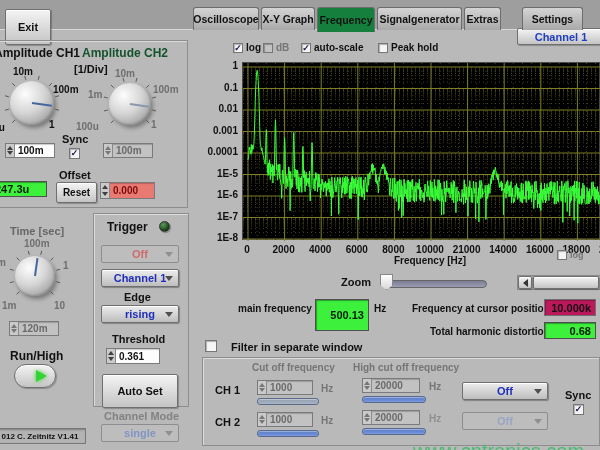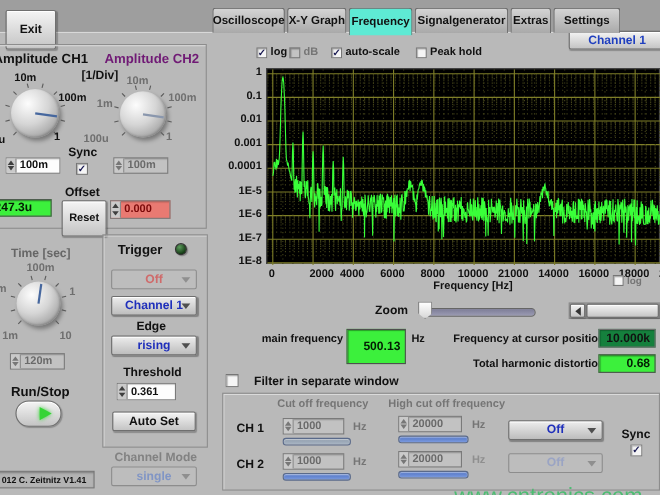--- a/index.html
+++ b/index.html
@@ -10,21 +10,21 @@
   .b{font-weight:bold}
   .fs9{font-size:9px}.fs10{font-size:10px}.fs11{font-size:11px}.fs12{font-size:12px}
   .dim{color:#757575}
   .topstrip{position:absolute;left:0;top:0;width:600px;height:30px;background:#9e9e9e;border-bottom:1px solid #d8d8d8}
   .btn{background:linear-gradient(#f4f4f4,#c4c4c4);border:1px solid #6f6f6f;border-radius:2px;
        box-shadow:inset 0 1px 0 #fff,1px 1px 1px rgba(0,0,0,.25);
        display:flex;align-items:center;justify-content:center;font-weight:bold;cursor:default}
   .tab{position:absolute;top:7px;height:23px;background:linear-gradient(#d4d4d4,#a9a9a9);
        border:1px solid #6d6d6d;border-bottom:none;border-radius:3px 3px 0 0;z-index:1;
        display:flex;align-items:center;justify-content:center;font-size:10.5px;font-weight:bold}
-  .tab.active{background:#5eead4;height:25px;z-index:3}
+  .tab.active{background:#15803d;height:25px;z-index:3}
   .chk{position:absolute;width:10px;height:10px;background:#f5f5f5;border:1px solid #767676;
        box-shadow:inset 1px 1px 1px rgba(0,0,0,.28);font-size:9px;line-height:8px;text-align:center;
        color:#14144e;font-weight:bold}
   .chk.dis{background:#c3c3c3}
   .spin{position:absolute;display:flex;align-items:stretch;border:1px solid #7a7a7a;background:#fdfdfd;
         box-shadow:inset 1px 1px 1px rgba(0,0,0,.2)}
   .spin .arr{width:9px;background:#cacaca;border-right:1px solid #8a8a8a;display:flex;flex-direction:column;
         align-items:center;justify-content:space-evenly}
   .arr i{width:0;height:0;border-left:3px solid transparent;border-right:3px solid transparent;display:block}
   .arr i.up{border-bottom:4px solid #3f3f3f}
@@ -42,21 +42,21 @@
   .dd.dis .tri{border-top-color:#8f8f8f}
   .knob{position:absolute;border-radius:50%;
         background:radial-gradient(circle at 35% 30%,#fdfdfd,#d5d5d5 45%,#9c9c9c 85%,#7a7a7a);
         box-shadow:2px 3px 4px rgba(0,0,0,.35),inset -1px -1px 2px rgba(0,0,0,.2)}
   .needle{position:absolute;left:50%;top:50%;width:46%;height:2px;background:#46679e;
         transform-origin:0 50%;margin-top:-1px}
   .knob.disk .needle{background:#8a97ad}
   .grp{position:absolute;border:1px solid #8d8d8d;box-shadow:inset 1px 1px 0 #dadada}
   .gfield{position:absolute;background:#3cf03c;border:1px solid #4f4f4f;box-shadow:inset 1px 1px 1px rgba(0,0,0,.35);
         font-size:11px;font-weight:bold;color:#041c04;display:flex;align-items:center}
-  .wfield{position:absolute;background:#15803d;border:1px solid #6f6f6f;box-shadow:inset 1px 1px 1px rgba(0,0,0,.25);
+  .wfield{position:absolute;background:#be185d;border:1px solid #6f6f6f;box-shadow:inset 1px 1px 1px rgba(0,0,0,.25);
         font-size:11px;font-weight:bold;display:flex;align-items:center}
   .right{justify-content:flex-end;padding-right:4px}
   .kl{position:absolute;font-size:10px;font-weight:bold}
   .kl.g{color:#6f6f6f}
   .led{position:absolute;border-radius:50%;background:radial-gradient(circle at 35% 30%,#5d9c5d,#113711 75%);
        border:1px solid #333;box-shadow:1px 1px 1px rgba(0,0,0,.3)}
   #plot{position:absolute;left:242px;top:62px;width:358px;height:178px;background:#000;border:1px solid #4a4a4a}
   #plot svg{position:absolute;left:0;top:0}
   .ylab{position:absolute;left:198px;width:40px;text-align:right;font-size:10px;font-weight:bold}
   .xlab{position:absolute;width:40px;text-align:center;font-size:10px;font-weight:bold;top:244px}
@@ -83,21 +83,21 @@
     </div>
   <div class="tab active" style="left:317px;width:58px">
       <span>Frequency</span>
     </div>
   <div class="tab" style="left:377px;width:85px">
       <span>Signalgenerator</span>
     </div>
   <div class="tab" style="left:464px;width:37px">
       <span>Extras</span>
     </div>
-  <div class="tab" style="left:503px;width:61px">
+  <div class="tab" style="left:522px;width:61px">
       <span>Settings</span>
     </div>
 
   <span class="chk" style="left:233px;top:43px"><span>✓</span></span>
   <span class="abs b fs10" style="left:246px;top:42px">log</span>
   <span class="chk dis" style="left:263px;top:43px"><span></span></span>
   <span class="abs b fs10 dim" style="left:276px;top:42px">dB</span>
   <span class="chk" style="left:301px;top:43px"><span>✓</span></span>
   <span class="abs b fs10" style="left:314px;top:42px">auto-scale</span>
   <span class="chk" style="left:378px;top:43px"><span></span></span>
@@ -229,21 +229,21 @@
       <div class="ylab" style="top: 103px;">0.01</div>
       <div class="ylab" style="top: 124.5px;">0.001</div>
       <div class="ylab" style="top: 146px;">0.0001</div>
       <div class="ylab" style="top: 167.5px;">1E-5</div>
       <div class="ylab" style="top: 189px;">1E-6</div>
       <div class="ylab" style="top: 210.5px;">1E-7</div>
       <div class="ylab" style="top: 232px;">1E-8</div>
     </div>
   <div id="xlabels">
       <div class="xlab" style="left: 227px;">0</div>
-      <div class="xlab" style="left: 263.6px; text-align: right;">2000</div>
+      <div class="xlab" style="left: 263.6px;">2000</div>
       <div class="xlab" style="left: 300.2px;">4000</div>
       <div class="xlab" style="left: 336.8px;">6000</div>
       <div class="xlab" style="left: 373.4px;">8000</div>
       <div class="xlab" style="left: 410px;">10000</div>
       <div class="xlab" style="left: 446.6px;">21000</div>
       <div class="xlab" style="left: 483.2px;">14000</div>
       <div class="xlab" style="left: 519.8px;">16000</div>
       <div class="xlab" style="left: 556.4px;">18000</div>
       <div class="xlab" style="left: 593px;">20000</div>
     </div>
@@ -332,21 +332,21 @@
   <div class="dd dis" style="left:462px;top:412px;width:86px;height:18px;color:#9aa4c4">
     <span>Off</span>
     <span class="tri"></span>
   </div>
   <span class="chk" style="left:573px;top:404px;width:11px;height:11px"><span>✓</span></span>
 
   <div class="wm" style="left:413px;top:440px">www.cntronics.com</div>
 
   <div class="grp" style="left:-12px;top:40px;width:200px;height:168px"></div>
   <span class="abs b fs12" style="left:-6px;top:46px">Amplitude CH1</span>
-  <span class="abs b fs12" style="left:95px;top:46px;color:#701a75">Amplitude CH2</span>
+  <span class="abs b fs12" style="left:82px;top:46px;color:#14532d">Amplitude CH2</span>
   <span class="abs b fs11" style="left:74px;top:63px">[1/Div]</span>
 
   <div class="knob" style="left:10px;top:81px;width:44px;height:44px">
     <span class="needle" style="transform:rotate(8deg)"></span>
   <svg width="60" height="60" style="position: absolute; left: -8px; top: -8px; overflow: visible; pointer-events: none;">
         <line x1="13.029437251522857" y1="46.970562748477136" x2="10.201010126776666" y2="49.79898987322333" stroke="#5a5a5a" stroke-width="1"></line>
         <line x1="6.81778016906236" y1="36.21165708246049" x2="2.954076863906085" y2="37.24693326287057" stroke="#5a5a5a" stroke-width="1"></line>
         <line x1="6.817780169062363" y1="23.788342917539495" x2="2.9540768639060886" y2="22.753066737129412" stroke="#5a5a5a" stroke-width="1"></line>
         <line x1="13.029437251522861" y1="13.029437251522857" x2="10.201010126776673" y2="10.20101012677667" stroke="#5a5a5a" stroke-width="1"></line>
         <line x1="23.7883429175395" y1="6.81778016906236" x2="22.753066737129416" y2="2.9540768639060886" stroke="#5a5a5a" stroke-width="1"></line>
@@ -397,21 +397,21 @@
         <i class="up"></i>
         <i class="dn"></i>
       </span>
     <span class="val">100m</span>
   </div>
 
   <div class="gfield" style="left:-10px;top:181px;width:57px;height:16px;padding-left:4px">
       <span>247.3u</span>
     </div>
   <span class="abs b fs11" style="left:59px;top:169px">Offset</span>
-  <div class="btn abs fs10" style="left:56px;top:182px;width:41px;height:33px">
+  <div class="btn abs fs10" style="left:56px;top:182px;width:41px;height:21px">
       <span>Reset</span>
     </div>
   <div class="spin red" style="left:100px;top:182px;width:55px;height:17px">
     <span class="arr">
         <i class="up"></i>
         <i class="dn"></i>
       </span>
     <span class="val">0.000</span>
   </div>
 
@@ -436,21 +436,21 @@
   <span class="kl g" style="left:54px;top:300px">10</span>
   <span class="kl g" style="left:2px;top:300px">1m</span>
   <span class="kl g" style="left:-14px;top:257px">10m</span>
   <div class="spin dis" style="left:9px;top:321px;width:50px;height:15px">
     <span class="arr">
         <i class="up"></i>
         <i class="dn"></i>
       </span>
     <span class="val">120m</span>
   </div>
-  <span class="abs b fs12" style="left:10px;top:349px">Run/Stop</span>
+  <span class="abs b fs12" style="left:10px;top:349px">Run/High</span>
   <div class="btn abs" style="left:14px;top:364px;width:42px;height:24px;border-radius:12px">
     <span class="play" style="margin-left:12px"></span>
   </div>
   <div class="abs b" style="left:-6px;top:428px;width:92px;height:16px;background:#b3b3b3;border:1px solid #777;
        box-shadow:inset 1px 1px 2px rgba(0,0,0,.3);font-size:8px;display:flex;align-items:center;justify-content:center">
       <span>012  C. Zeitnitz V1.41</span>
     </div>
 
   <div class="grp" style="left:93px;top:213px;width:96px;height:194px"></div>
   <span class="abs b fs12" style="left:107px;top:220px">Trigger</span>
@@ -469,21 +469,21 @@
     <span class="tri"></span>
   </div>
   <span class="abs b fs11" style="left:112px;top:333px">Threshold</span>
   <div class="spin" style="left:106px;top:348px;width:54px;height:16px">
     <span class="arr">
         <i class="up"></i>
         <i class="dn"></i>
       </span>
     <span class="val">0.361</span>
   </div>
-  <div class="btn abs fs11" style="left:102px;top:374px;width:76px;height:18px">
+  <div class="btn abs fs11" style="left:102px;top:374px;width:76px;height:34px">
       <span>Auto Set</span>
     </div>
   <span class="abs b fs11" style="left:104px;top:410px;color:#828282">Channel Mode</span>
   <div class="dd dis" style="left:101px;top:424px;width:78px;height:18px;color:#8095c5">
     <span>single</span>
     <span class="tri"></span>
   </div>
 
 </div>
 

